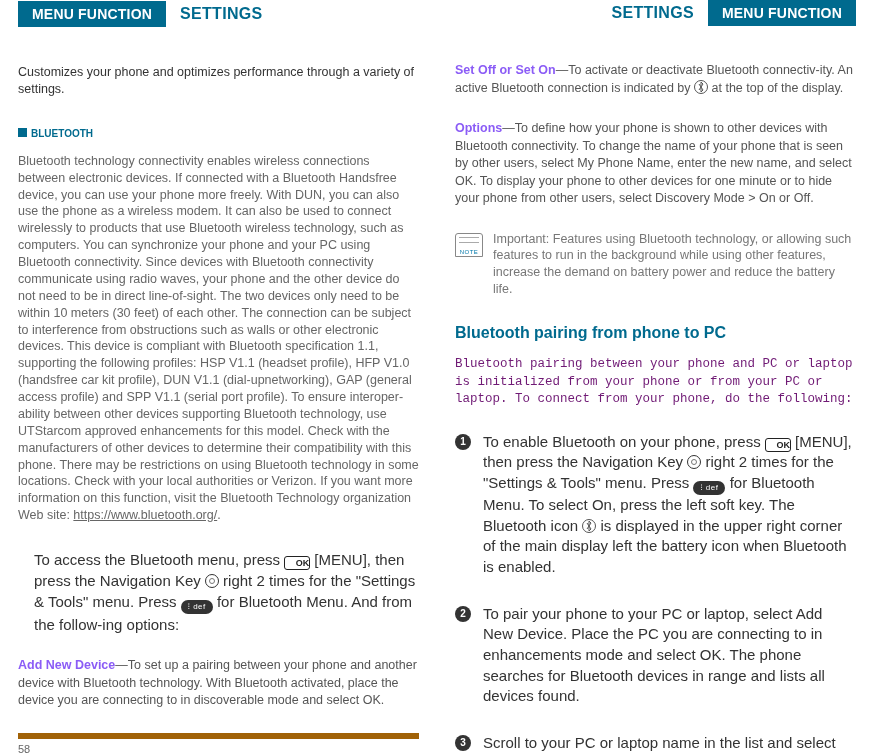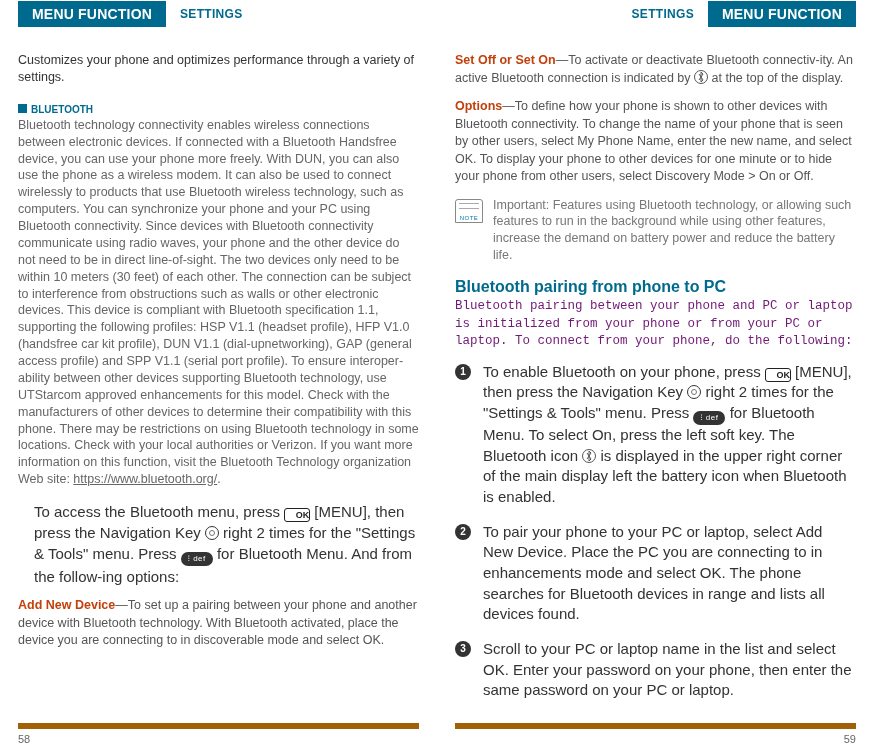--- a/index.html
+++ b/index.html
@@ -8,24 +8,25 @@
     height: 755px;
     font-family: Arial, Helvetica, sans-serif;
     font-size: 12.5px;
     color: #333;
     display: flex;
     background: #fff;
   }
   .page {
     width: 437px;
     height: 755px;
-    padding: 0 18px 10px 18px;
+    padding: 0 18px 0 18px;
     position: relative;
     display: flex;
     flex-direction: column;
+    gap: 12px;
   }
   .page-left { border-right: 0; }
   .header-row {
     display: flex;
     align-items: center;
     height: 28px;
     margin-bottom: 24px;
   }
   .header-row.left { justify-content: flex-start; }
   .header-row.right { justify-content: flex-end; }
@@ -33,21 +34,21 @@
     background: #006a8e;
     color: #fff;
     font-weight: bold;
     font-size: 14px;
     padding: 5px 14px 5px 14px;
     letter-spacing: 0.2px;
   }
   .header-text {
     color: #006a8e;
     font-weight: bold;
-    font-size: 12px;
+    font-size: 16px;
     padding: 0 14px;
     letter-spacing: 0.3px;
     text-align: right;
   }
   .intro {
     font-weight: 500;
     line-height: 1.35;
     margin-bottom: 18px;
     color: #333;
   }
@@ -75,21 +76,21 @@
     margin-bottom: 10px;
     color: #333;
     font-size: 15px;
     margin-left: 16px;
   }
   .def-para {
     line-height: 1.4;
     margin-bottom: 11px;
     color: #555;
   }
-  .def-para b { color: #c2410c; }
+  .def-para b { color: #8b5cf6; }
   .note-row {
     display: flex;
     gap: 10px;
     margin-bottom: 14px;
     color: #777;
     line-height: 1.35;
   }
   .note-icon {
     flex: none;
     width: 28px;

